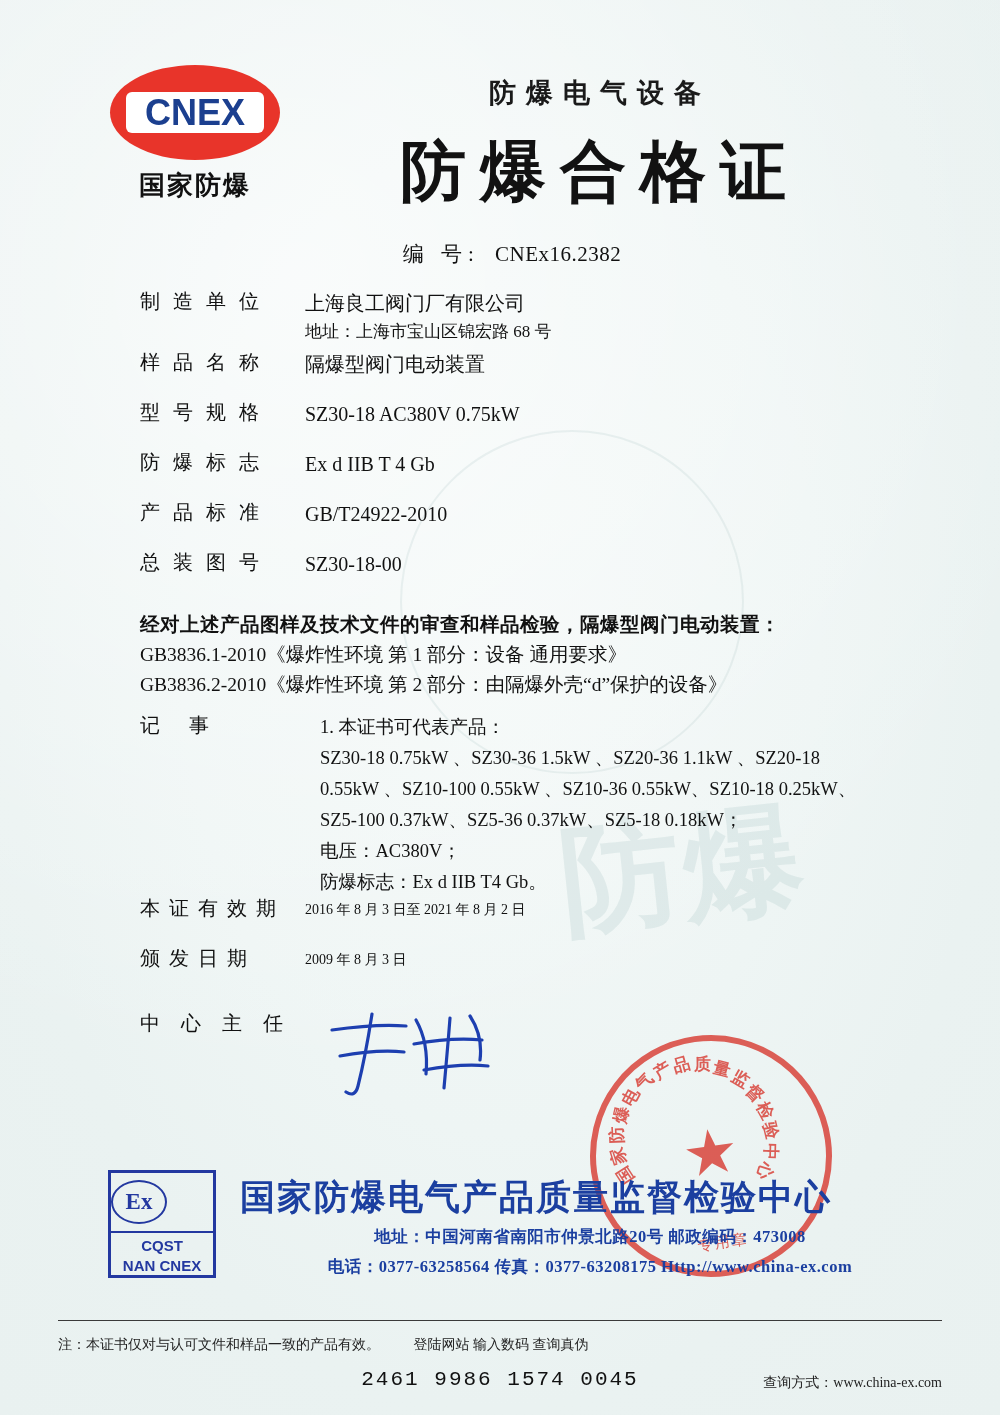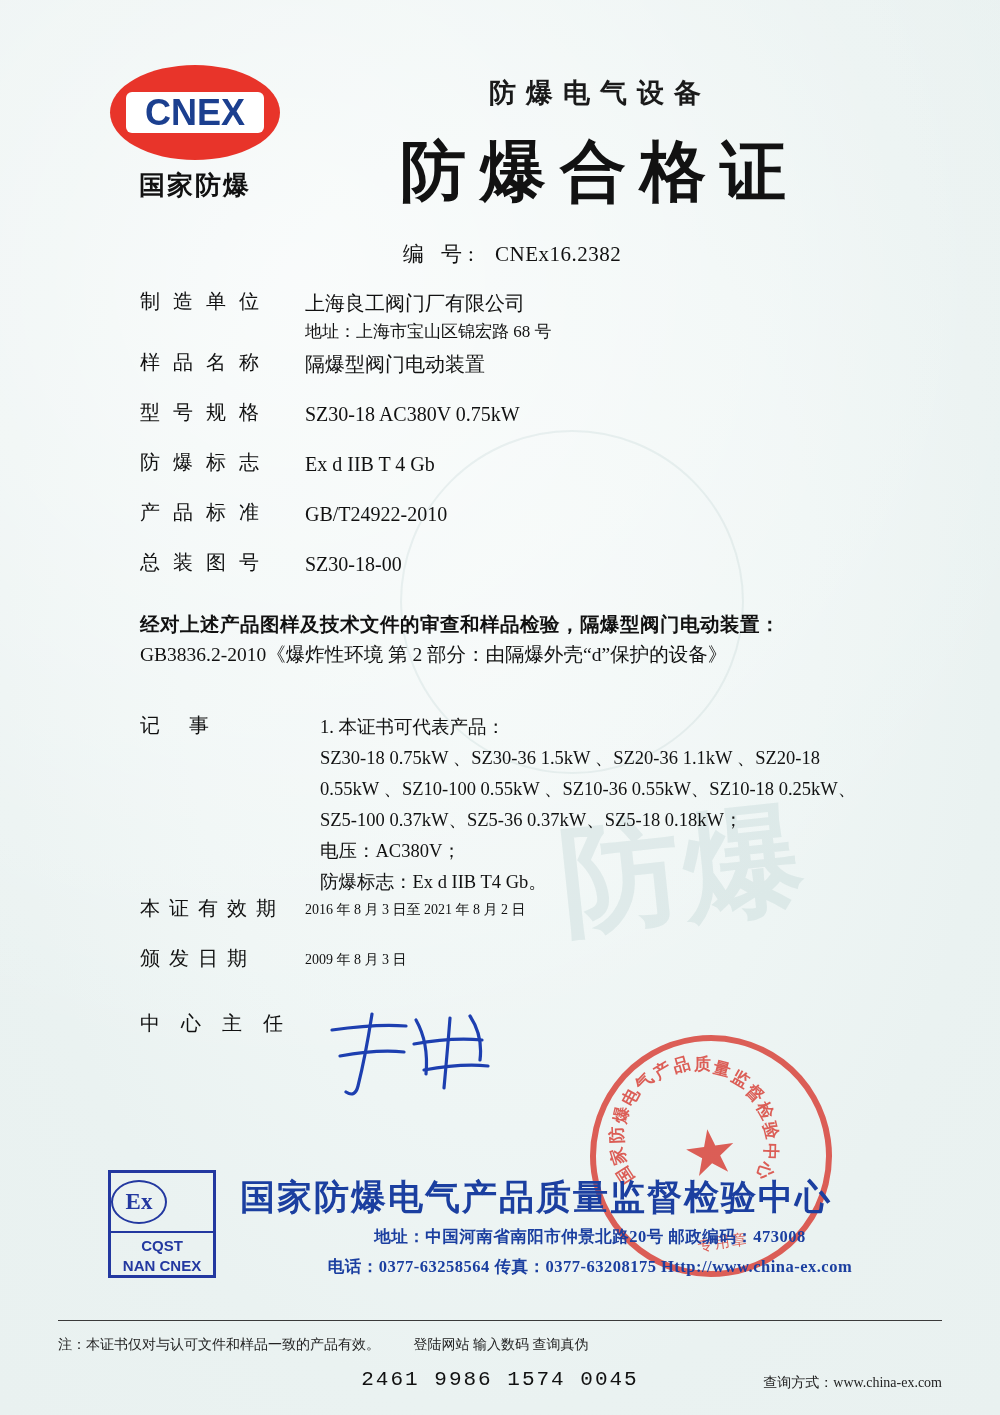--- a/index.html
+++ b/index.html
@@ -468,20 +468,21 @@
 
     <div class="row">
       <div class="label">总 装 图 号</div>
       <div class="value">SZ30-18-00</div>
     </div>
 
   </div>
 
   <div class="standards">
     <div class="lead">经对上述产品图样及技术文件的审查和样品检验，隔爆型阀门电动装置：</div>
+    <div>GB3836.1-2010《爆炸性环境 第 1 部分：设备 通用要求》</div>
     <div>GB3836.2-2010《爆炸性环境 第 2 部分：由隔爆外壳“d”保护的设备》</div>
   </div>
 
   <div class="notes">
     <div class="notes-label">记 事</div>
     <div class="notes-body">
       <div>1. 本证书可代表产品：</div>
       <div>SZ30-18  0.75kW 、SZ30-36  1.5kW 、SZ20-36  1.1kW 、SZ20-18</div>
       <div>0.55kW 、SZ10-100 0.55kW  、SZ10-36 0.55kW、SZ10-18 0.25kW、</div>
       <div>SZ5-100 0.37kW、SZ5-36 0.37kW、SZ5-18 0.18kW；</div>

